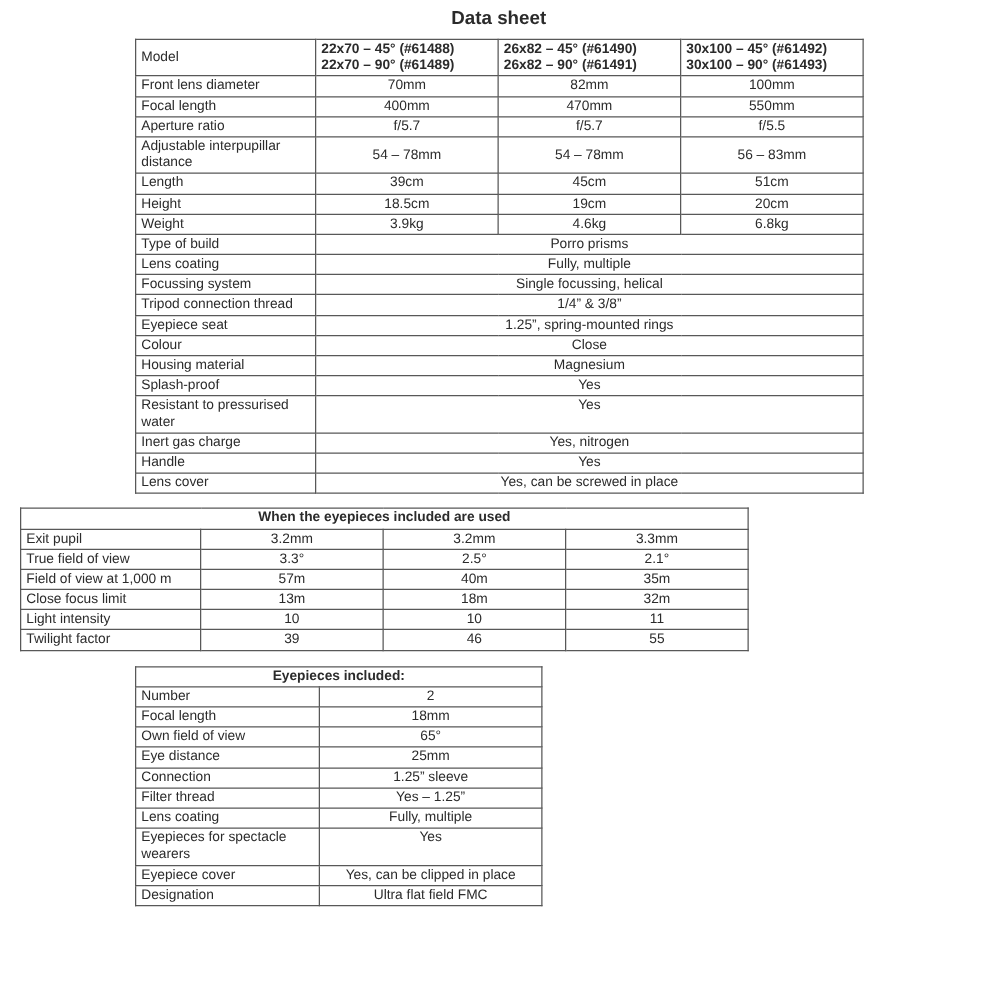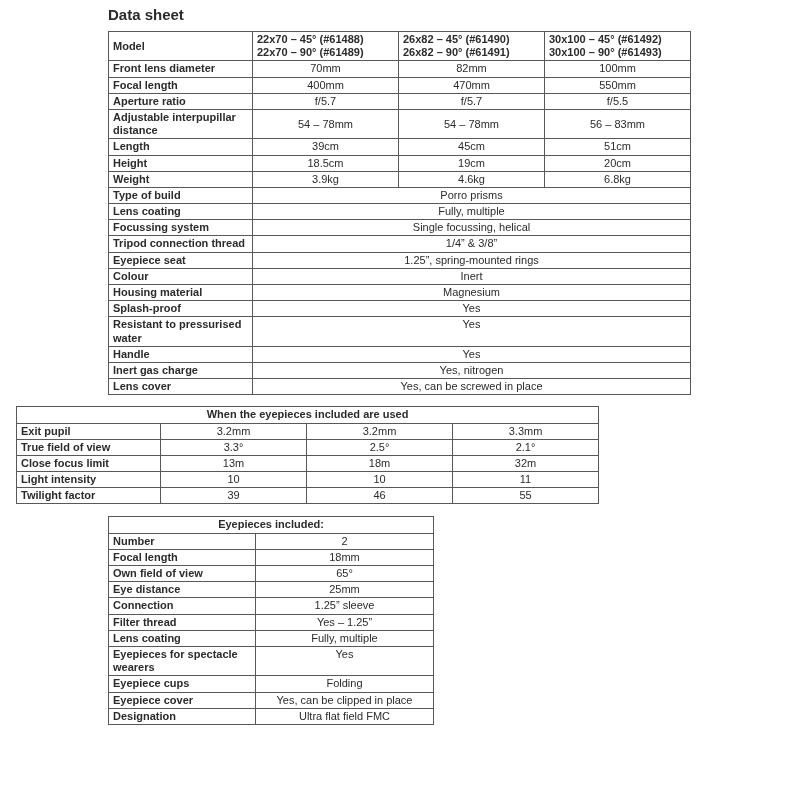--- a/index.html
+++ b/index.html
@@ -8,21 +8,21 @@
     background: #ffffff;
   }
   body {
     width: 800px;
     height: 800px;
     font-family: "Liberation Sans", sans-serif;
     color: #2b2b2b;
     overflow: hidden;
   }
   .page-title {
-    text-align: left;
+    text-align: center;
     font-weight: bold;
     font-size: 15px;
     padding-top: 6px;
     width: 582px;
     margin-left: 108px;
   }
   table {
     border-collapse: collapse;
     table-layout: fixed;
     margin-left: 108px;
@@ -32,21 +32,21 @@
   #use-table  { margin-top: 11px; width: 582px; margin-left: 16px; }
   #inc-table  { margin-top: 12px; width: 325px; }
   td {
     border: 1px solid #585858;
     padding: 1px 4px;
     line-height: 1.2;
     vertical-align: middle;
     overflow: hidden;
   }
   .lbl {
-    font-weight: bold;
+    font-weight: normal;
     text-align: left;
   }
   .val {
     text-align: center;
   }
   .val.top { vertical-align: top; }
   .th-center {
     font-weight: bold;
     text-align: center;
   }
@@ -141,41 +141,41 @@
       <tr>
         <td class="lbl">Tripod connection thread</td>
         <td class="val top" colspan="3">1/4” &amp; 3/8”</td>
       </tr>
       <tr>
         <td class="lbl">Eyepiece seat</td>
         <td class="val top" colspan="3">1.25”, spring-mounted rings</td>
       </tr>
       <tr>
         <td class="lbl">Colour</td>
-        <td class="val top" colspan="3">Inert</td>
+        <td class="val top" colspan="3">Close</td>
       </tr>
       <tr>
         <td class="lbl">Housing material</td>
         <td class="val top" colspan="3">Magnesium</td>
       </tr>
       <tr>
         <td class="lbl">Splash-proof</td>
         <td class="val top" colspan="3">Yes</td>
       </tr>
       <tr>
         <td class="lbl">Resistant to pressurised water</td>
         <td class="val top" colspan="3">Yes</td>
       </tr>
       <tr>
+        <td class="lbl">Inert gas charge</td>
+        <td class="val top" colspan="3">Yes, nitrogen</td>
+      </tr>
+      <tr>
         <td class="lbl">Handle</td>
         <td class="val top" colspan="3">Yes</td>
-      </tr>
-      <tr>
-        <td class="lbl">Inert gas charge</td>
-        <td class="val top" colspan="3">Yes, nitrogen</td>
       </tr>
       <tr>
         <td class="lbl">Lens cover</td>
         <td class="val top" colspan="3">Yes, can be screwed in place</td>
       </tr>
     </tbody>
 </table>
 
 <table id="use-table">
   <colgroup>
@@ -194,20 +194,26 @@
         <td class="lbl">Exit pupil</td>
         <td class="val">3.2mm</td>
         <td class="val">3.2mm</td>
         <td class="val">3.3mm</td>
       </tr>
       <tr>
         <td class="lbl">True field of view</td>
         <td class="val">3.3°</td>
         <td class="val">2.5°</td>
         <td class="val">2.1°</td>
+      </tr>
+      <tr>
+        <td class="lbl">Field of view at 1,000 m</td>
+        <td class="val">57m</td>
+        <td class="val">40m</td>
+        <td class="val">35m</td>
       </tr>
       <tr>
         <td class="lbl">Close focus limit</td>
         <td class="val">13m</td>
         <td class="val">18m</td>
         <td class="val">32m</td>
       </tr>
       <tr>
         <td class="lbl">Light intensity</td>
         <td class="val">10</td>
@@ -260,24 +266,20 @@
       </tr>
       <tr>
         <td class="lbl">Lens coating</td>
         <td class="val top" colspan="1">Fully, multiple</td>
       </tr>
       <tr>
         <td class="lbl">Eyepieces for spectacle wearers</td>
         <td class="val top" colspan="1">Yes</td>
       </tr>
       <tr>
-        <td class="lbl">Eyepiece cups</td>
-        <td class="val top" colspan="1">Folding</td>
-      </tr>
-      <tr>
         <td class="lbl">Eyepiece cover</td>
         <td class="val top" colspan="1">Yes, can be clipped in place</td>
       </tr>
       <tr>
         <td class="lbl">Designation</td>
         <td class="val top" colspan="1">Ultra flat field FMC</td>
       </tr>
     </tbody>
 </table>
 

